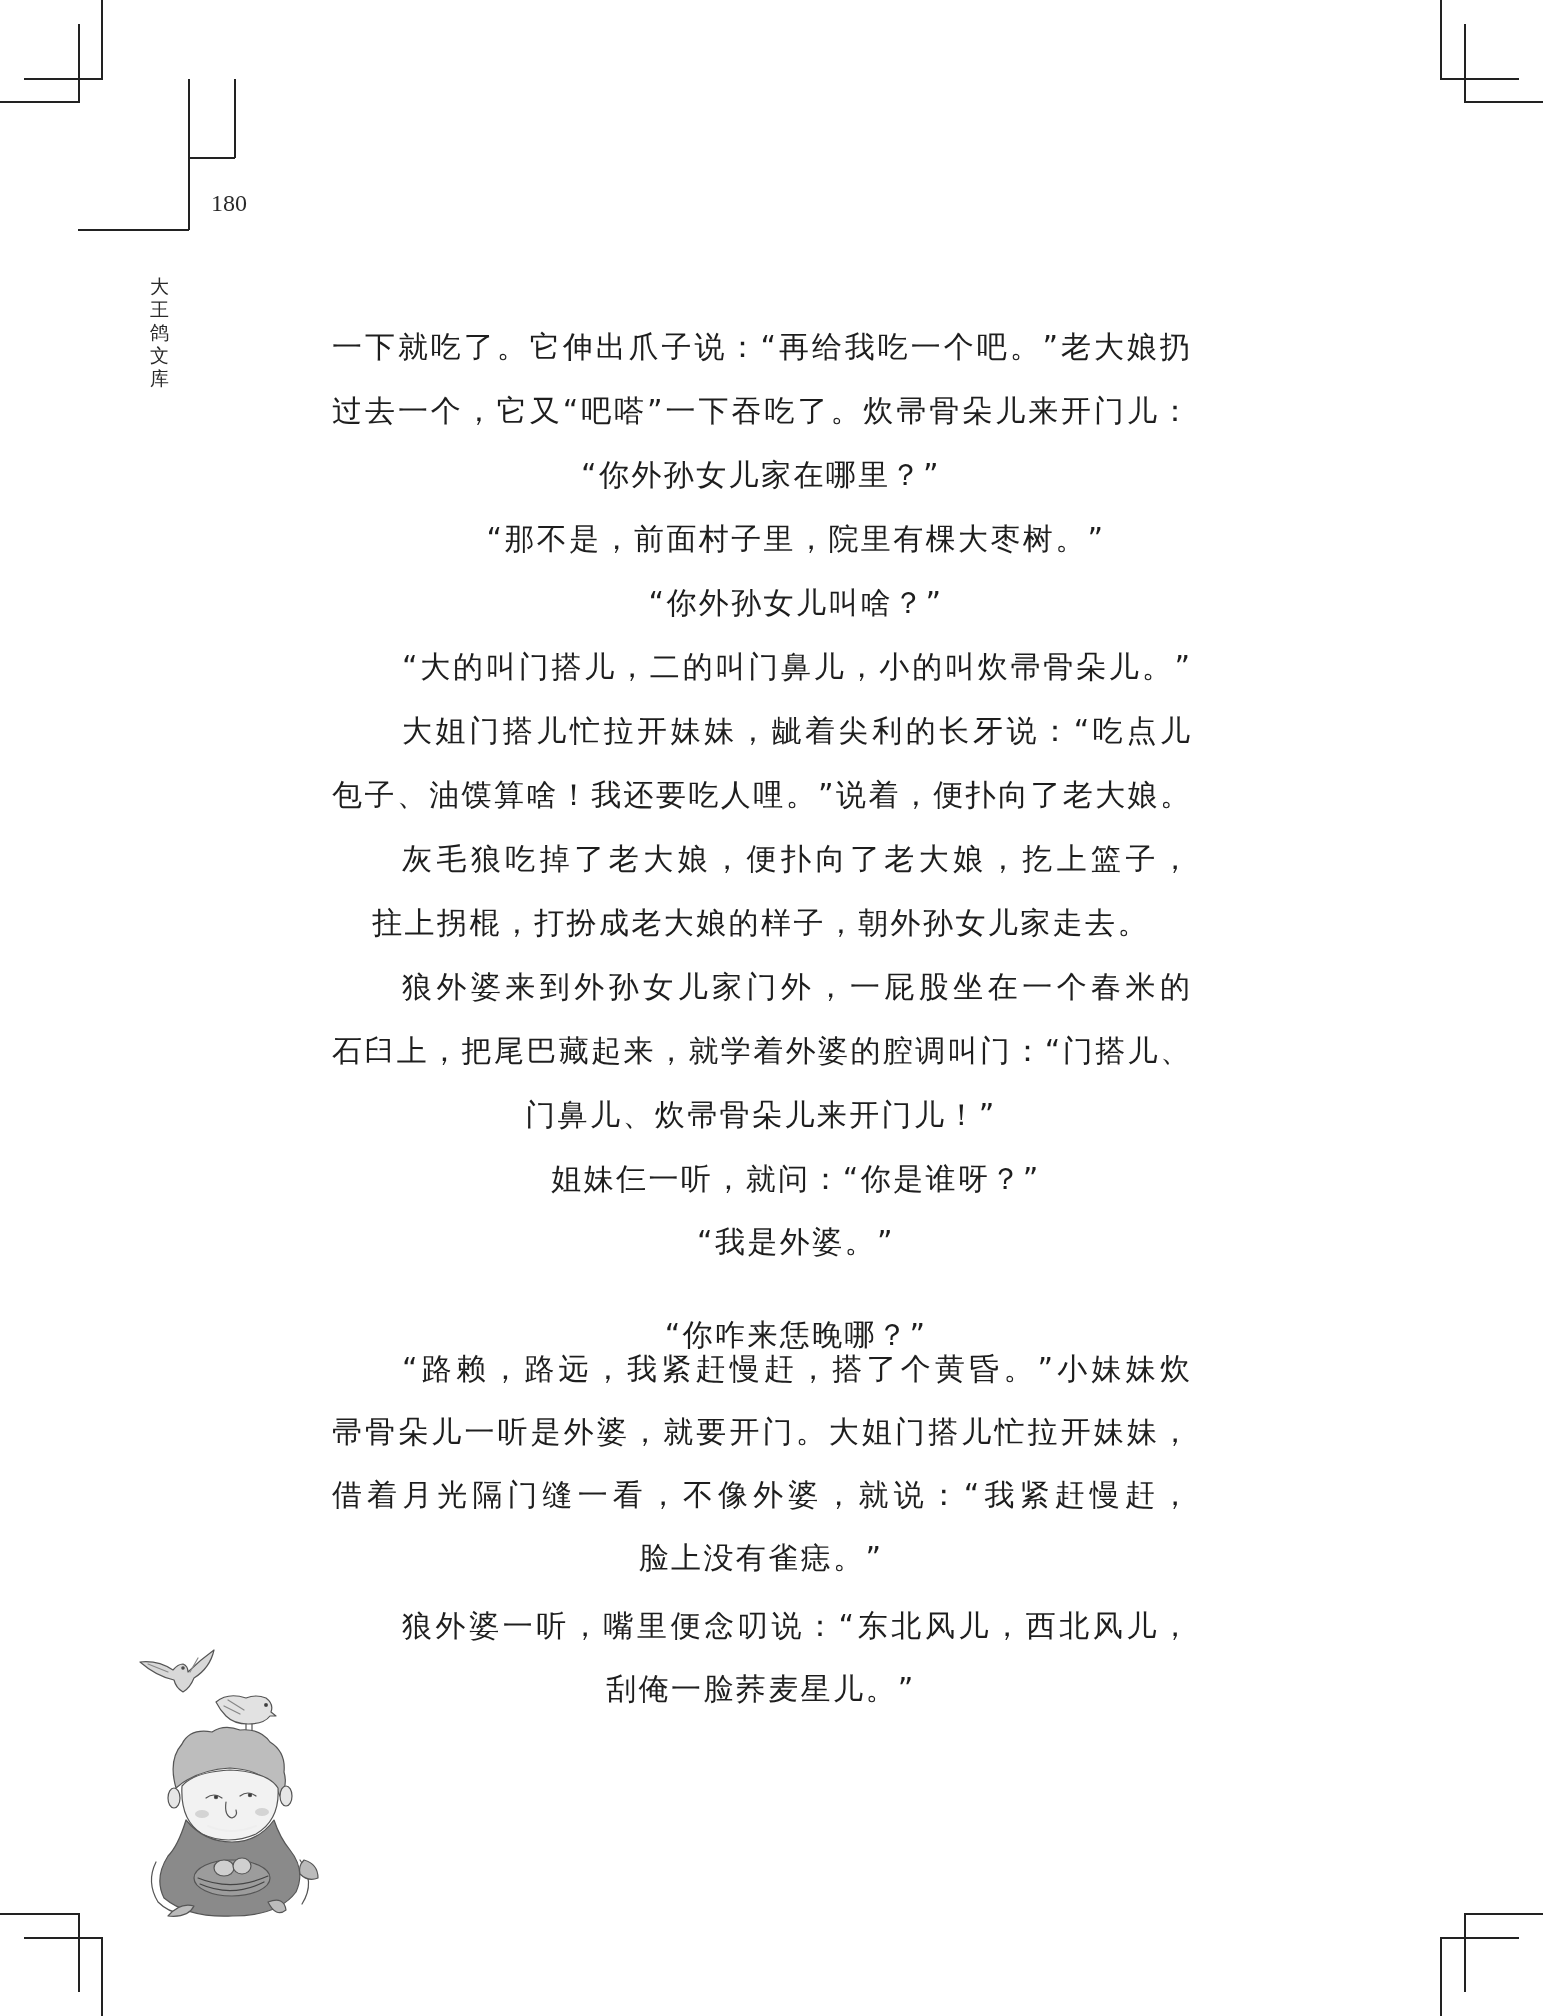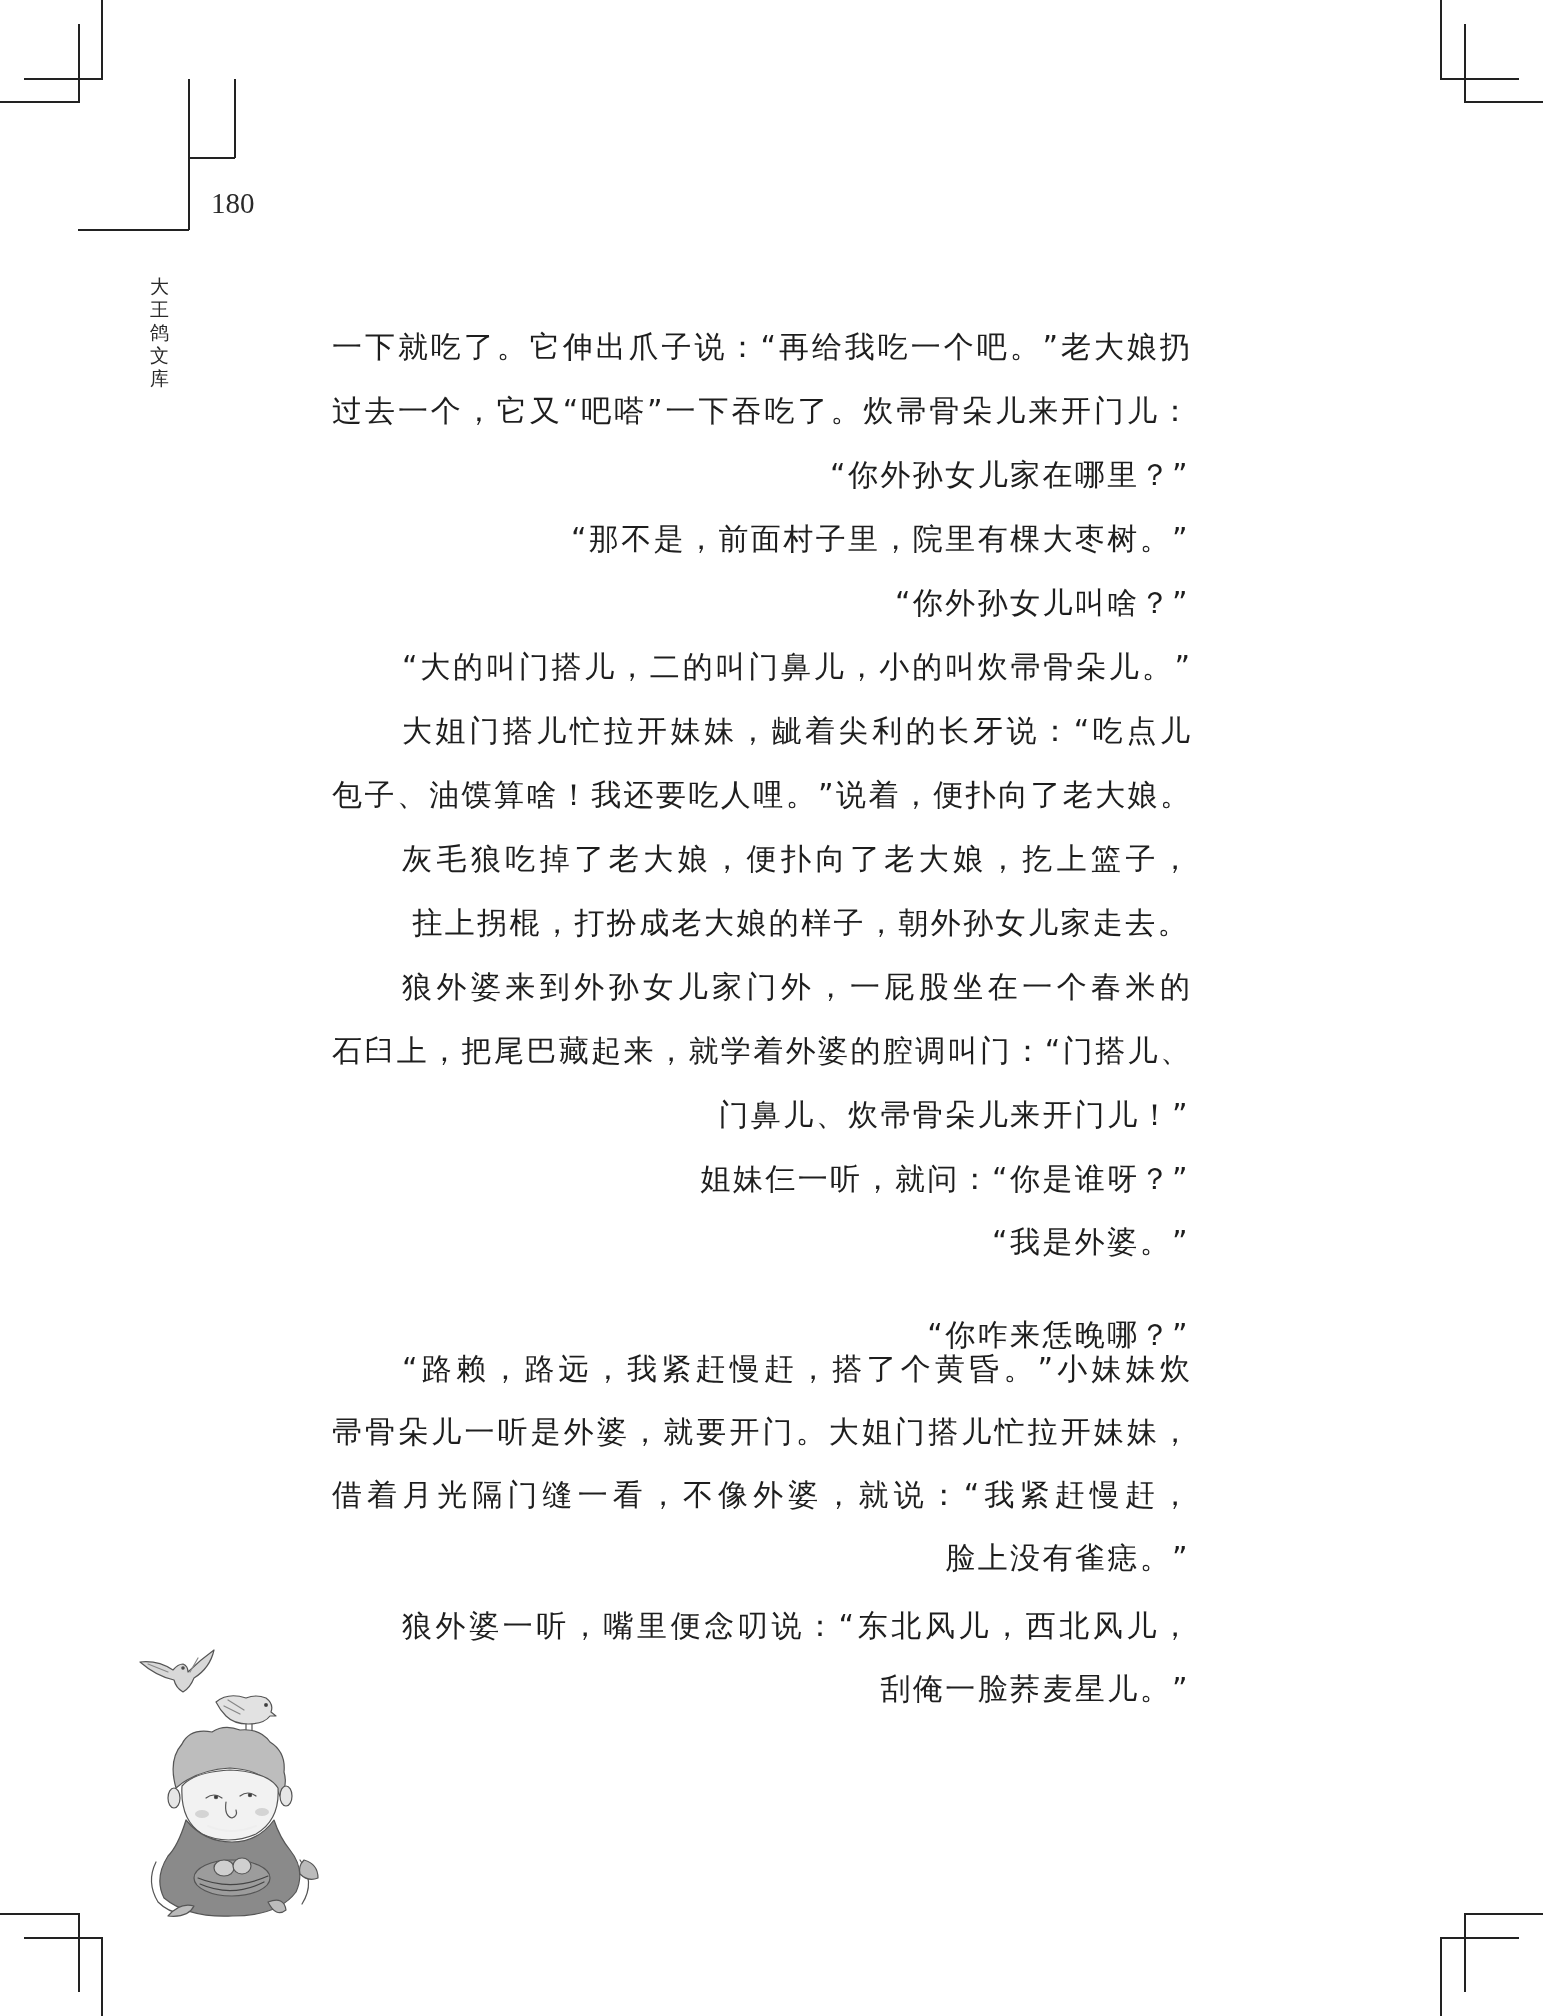--- a/index.html
+++ b/index.html
@@ -20,21 +20,21 @@
       background: #222222;
     }
     .hl { height: 1.6px; }
     .vl { width: 1.6px; }
 
     .page-number {
       position: absolute;
       left: 211px;
       top: 186px;
       font-family: "Liberation Serif", "DejaVu Serif", serif;
-      font-size: 29px;
+      font-size: 24px;
       line-height: 34px;
       color: #2a2a2a;
       letter-spacing: 0px;
     }
     .series-title {
       position: absolute;
       left: 147px;
       top: 275px;
       width: 22px;
       font-size: 19px;
@@ -52,21 +52,21 @@
     .line {
       position: absolute;
       left: 0;
       width: 858px;
       height: 64px;
       font-size: 30px;
       line-height: 64px;
       white-space: nowrap;
       letter-spacing: 2.4px;
       color: #1e1e1e;
-      text-align: right;
+      text-align: center;
       overflow: visible;
     }
     .line.full {
       text-align: justify;
       text-align-last: justify;
       letter-spacing: 0;
       white-space: normal;
       word-break: break-all;
     }
     .line.indent { padding-left: 70px; box-sizing: border-box; }

